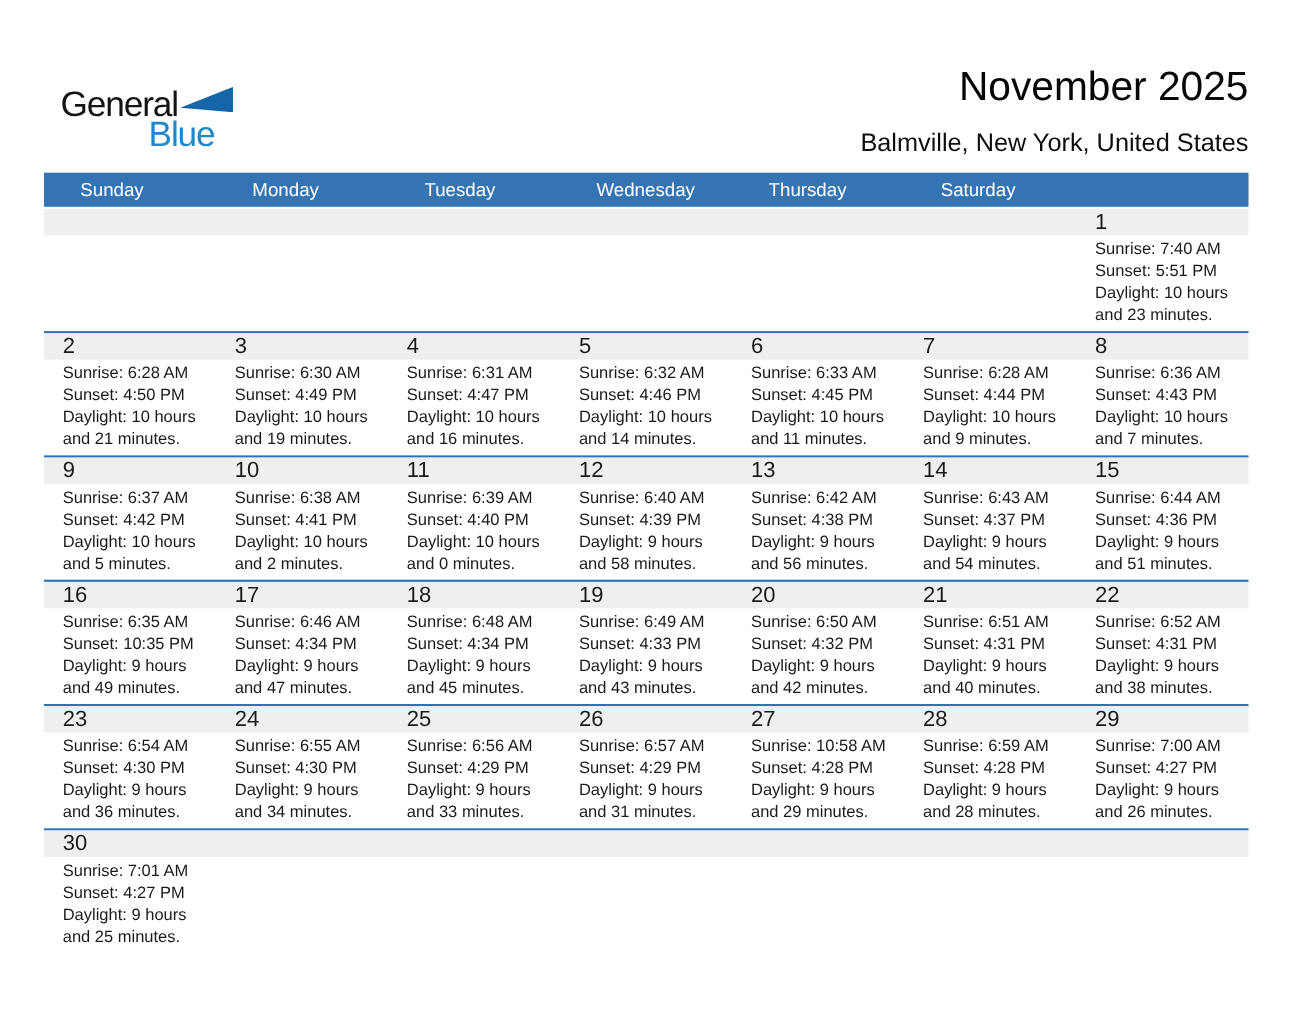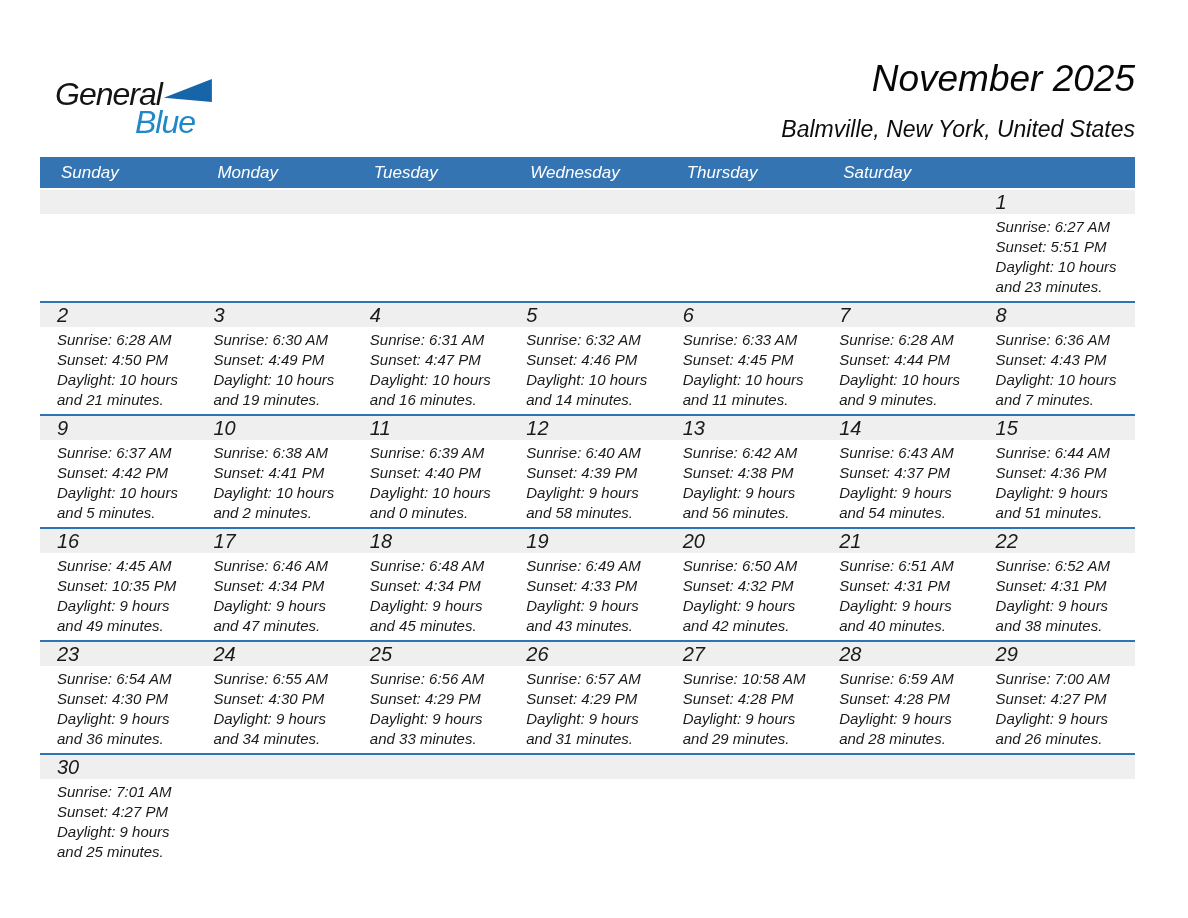--- a/index.html
+++ b/index.html
@@ -1,41 +1,41 @@
 <!DOCTYPE html>
 <html style="--header-bg: #3474b3; --row-line: #2e74b5; --strip-bg: #efefef; --logo-blue: #1e88c8; --logo-triangle: #1565a8;"><head>
 <meta charset="utf-8">
 <style>
   html,body{margin:0;padding:0;}
   body{
     width:1188px;height:918px;background:#ffffff;
     font-family:"Liberation Sans",sans-serif;color:#1a1a1a;
     -webkit-font-smoothing:antialiased;
   }
-  .page{position:relative;width:1188px;height:918px;overflow:hidden;background:#fff;font-style:italic;}
+  .page{position:relative;width:1188px;height:918px;overflow:hidden;background:#fff;}
 
   
   .logo{position:absolute;left:55px;top:78px;}
   .logo-row{display:flex;align-items:flex-start;}
   .logo-general{font-size:32px;letter-spacing:-1px;line-height:1;color:#141414;}
   .logo-tri{width:48px;height:23px;margin:1px 0 0 2px;
     background:var(--logo-triangle,#1565a8);
     clip-path:polygon(0 82%,100% 0,100% 100%);}
   .logo-blue{font-size:32px;letter-spacing:-1px;line-height:1;
     color:var(--logo-blue,#1e88c8);margin:-4px 0 0 80px;}
 
   
   .title{position:absolute;top:58px;right:53px;font-size:37px;color:#070707;white-space:nowrap;}
   .subtitle{position:absolute;top:116px;right:53px;font-size:23px;color:#0d0d0d;white-space:nowrap;}
 
   
   .calendar{position:absolute;left:40px;top:157px;width:1095px;}
   .weekday-row{display:grid;grid-template-columns:repeat(7,1fr);
     background:var(--header-bg,#3474b3);height:31px;}
-  .wd{color:#ffffff;font-size:17px;line-height:31px;padding-left:5px;overflow:hidden;white-space:nowrap;margin-left:16px;}
+  .wd{color:#ffffff;font-size:17px;line-height:31px;padding-left:33px;overflow:hidden;white-space:nowrap;}
 
   .week{position:relative;border-top:2px solid var(--row-line,#2e74b5);}
   .week.first{border-top:none;margin-top:2px;}
   .strip{position:absolute;top:0;left:0;right:0;height:24px;background:var(--strip-bg,#efefef);}
   .cells{position:relative;display:grid;grid-template-columns:repeat(7,1fr);min-height:107px;}
   .week.first .cells{min-height:109px;}
   .cell{padding:0 6px 4px 17px;}
   .num{height:24px;line-height:25px;font-size:20px;color:#1a1a1a;}
   .num + .line{margin-top:3px;}
   .line{font-size:15px;line-height:20px;color:#1a1a1a;white-space:nowrap;}
@@ -70,21 +70,21 @@
         <div class="strip"></div>
         <div class="cells">
           <div class="cell"></div>
           <div class="cell"></div>
           <div class="cell"></div>
           <div class="cell"></div>
           <div class="cell"></div>
           <div class="cell"></div>
           <div class="cell">
             <div class="num">1</div>
-            <div class="line">Sunrise: 6:27 AM</div>
+            <div class="line">Sunrise: 7:40 AM</div>
             <div class="line">Sunset: 5:51 PM</div>
             <div class="line">Daylight: 10 hours</div>
             <div class="line">and 23 minutes.</div>
           </div>
         </div>
       </div>
       <div class="week">
         <div class="strip"></div>
         <div class="cells">
           <div class="cell">
@@ -190,21 +190,21 @@
             <div class="line">Daylight: 9 hours</div>
             <div class="line">and 51 minutes.</div>
           </div>
         </div>
       </div>
       <div class="week">
         <div class="strip"></div>
         <div class="cells">
           <div class="cell">
             <div class="num">16</div>
-            <div class="line">Sunrise: 4:45 AM</div>
+            <div class="line">Sunrise: 6:35 AM</div>
             <div class="line">Sunset: 10:35 PM</div>
             <div class="line">Daylight: 9 hours</div>
             <div class="line">and 49 minutes.</div>
           </div>
           <div class="cell">
             <div class="num">17</div>
             <div class="line">Sunrise: 6:46 AM</div>
             <div class="line">Sunset: 4:34 PM</div>
             <div class="line">Daylight: 9 hours</div>
             <div class="line">and 47 minutes.</div>

